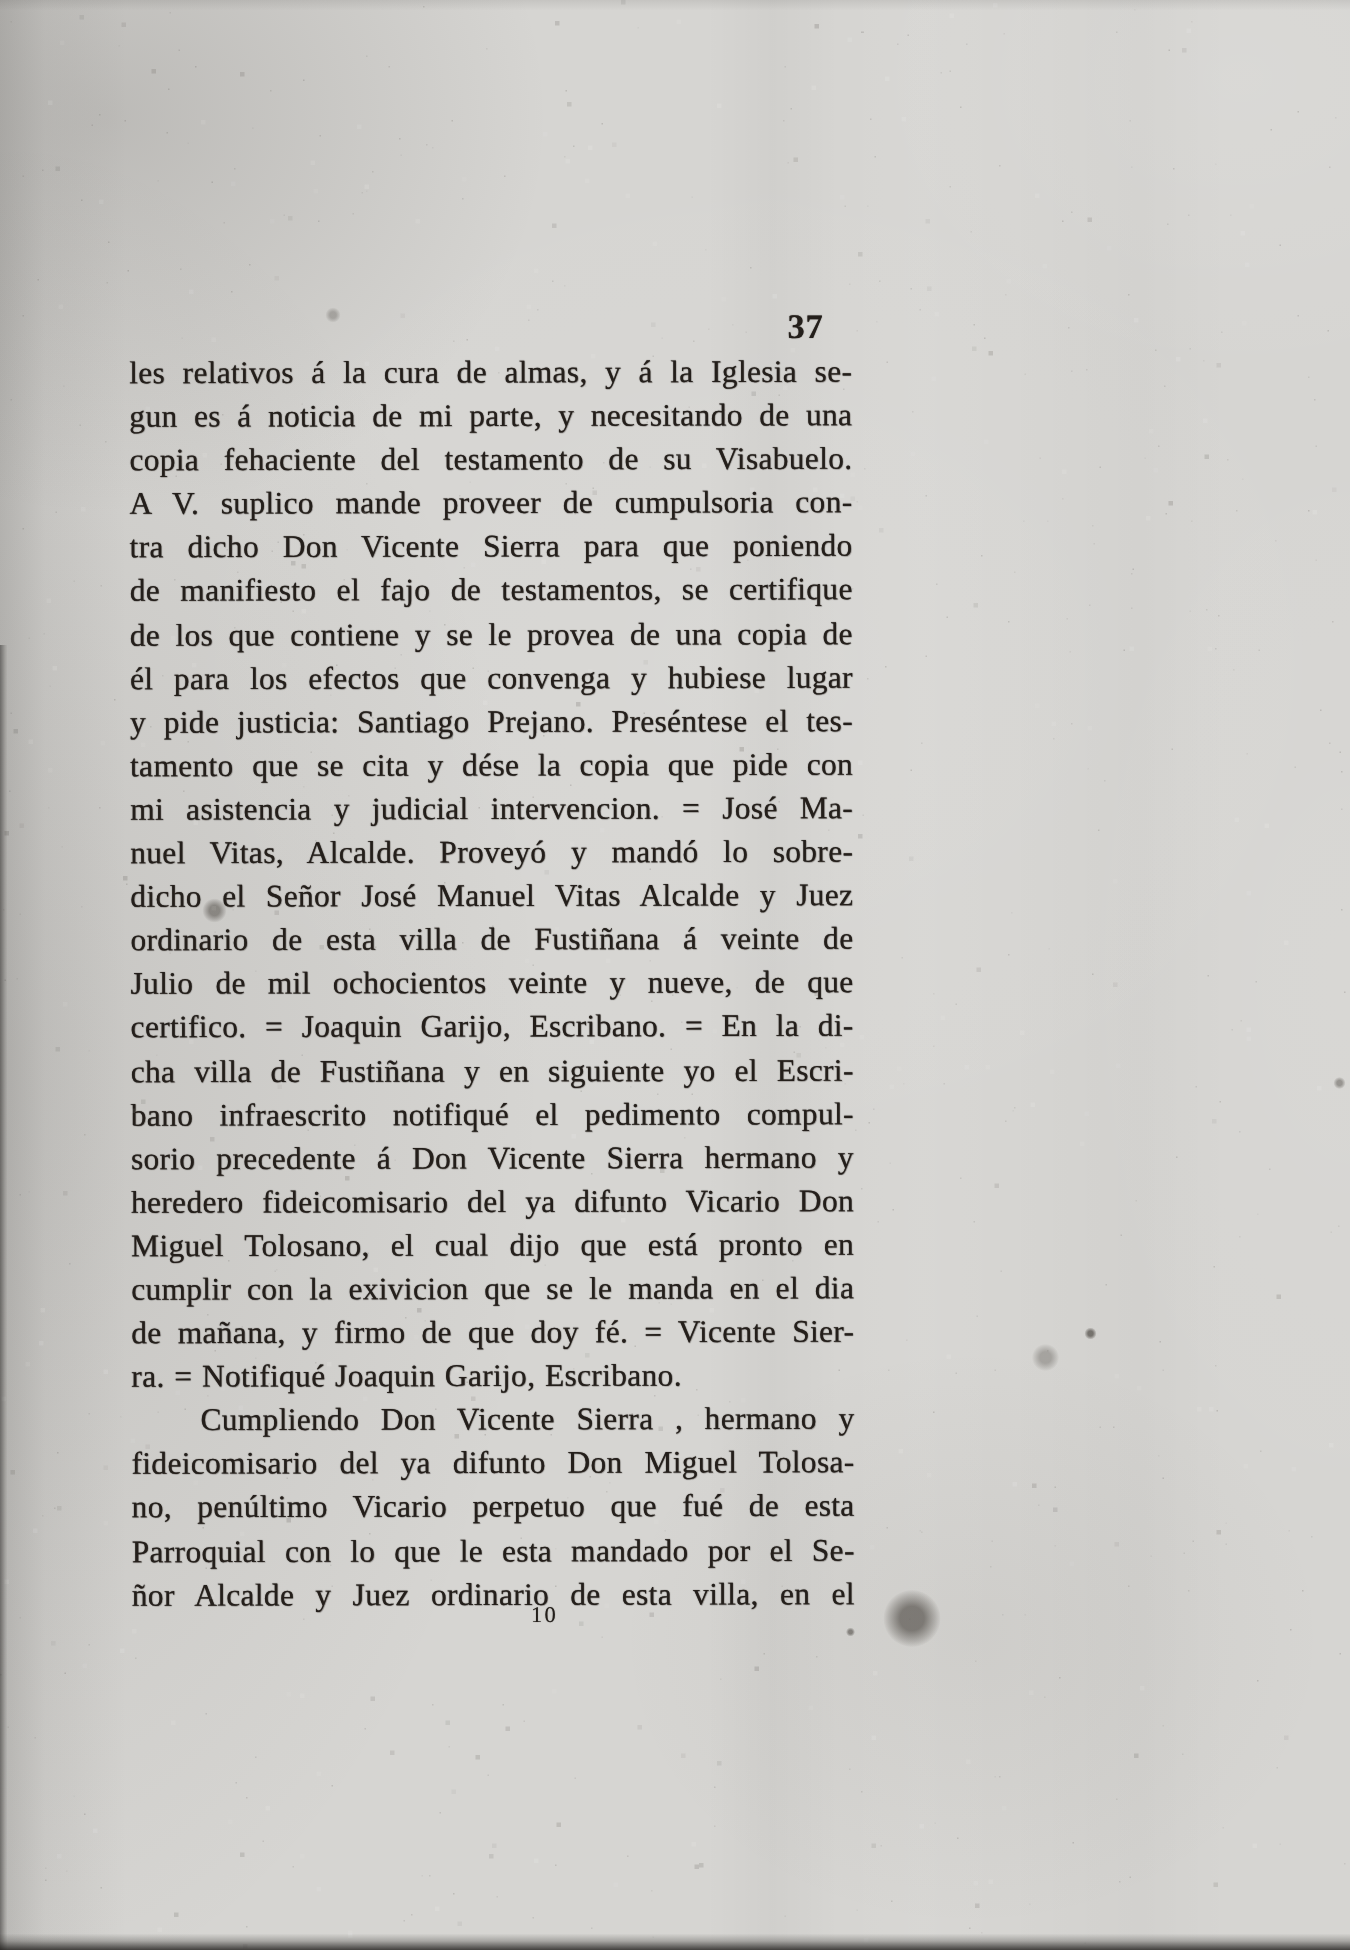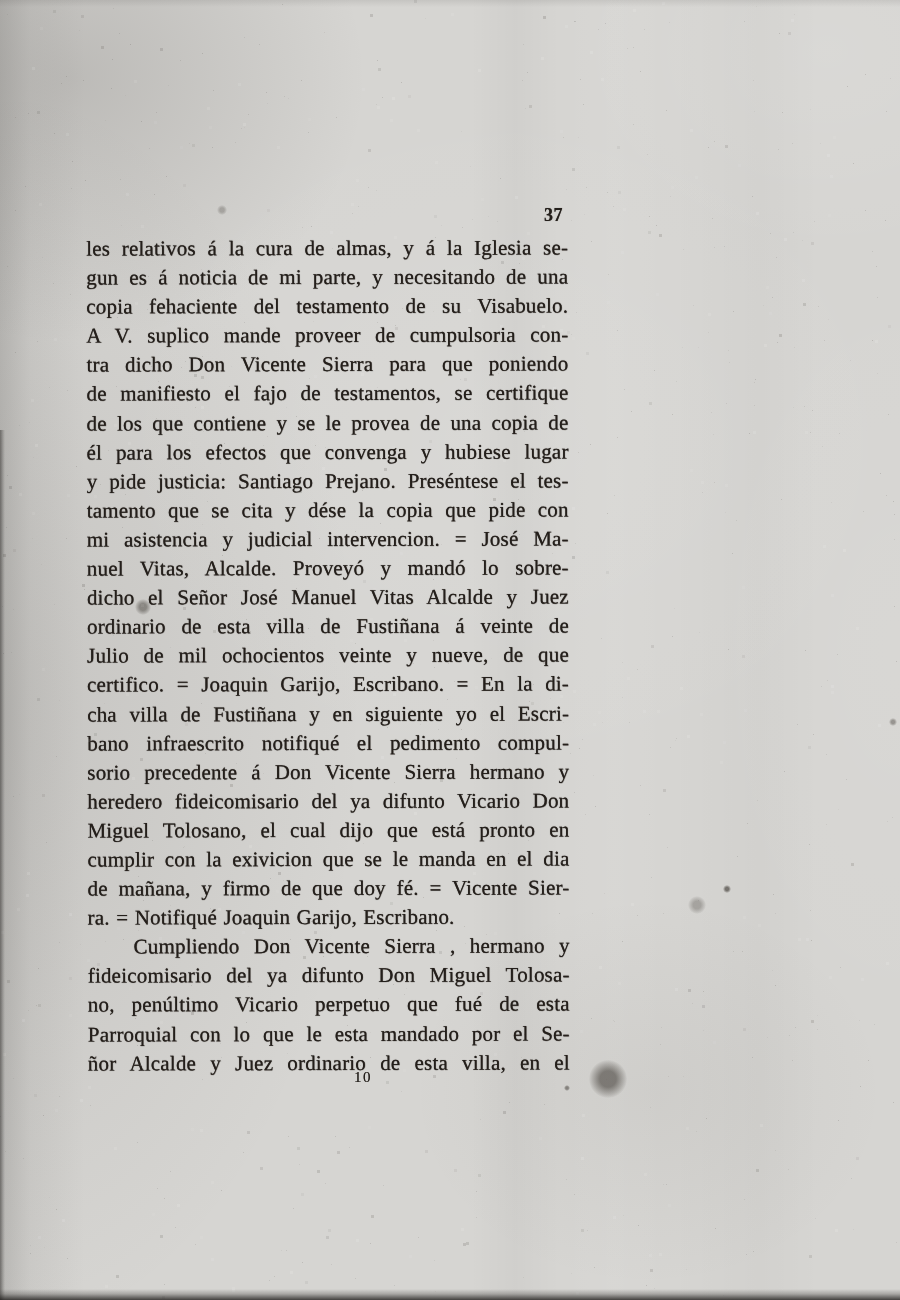--- a/index.html
+++ b/index.html
@@ -37,22 +37,22 @@
   .edge-bottom{
     position:absolute;left:0;right:0;bottom:0;height:11px;pointer-events:none;
     background:linear-gradient(180deg, rgba(60,58,55,0) 0%, rgba(60,58,55,0.30) 45%, rgba(33,31,29,0.82) 100%);
   }
   .edge-left-line{
     position:absolute;left:0;top:430px;bottom:0;width:5px;pointer-events:none;
     background:linear-gradient(90deg, rgba(40,38,36,0.50), rgba(40,38,36,0.14) 65%, rgba(40,38,36,0));
     filter:blur(0.5px);
   }
   .page-number{
-    position:absolute;left:544px;top:205px;
-    font-size:18px;font-weight:bold;letter-spacing:0.5px;
+    position:absolute;left:525px;top:205px;
+    font-size:23px;font-weight:bold;letter-spacing:0.5px;
     text-shadow:0 0 0.7px rgba(36,31,26,0.8);
   }
   .text-block{
     position:absolute;left:87px;top:234px;width:482px;
     font-size:21px;line-height:29.1px;
     letter-spacing:0.2px;word-spacing:1px;
     transform:rotate(-0.12deg);
     text-shadow:0 0 0.7px rgba(36,31,26,0.8), 0.4px 0.4px 0.5px rgba(36,31,26,0.30);
   }
   .text-line{

